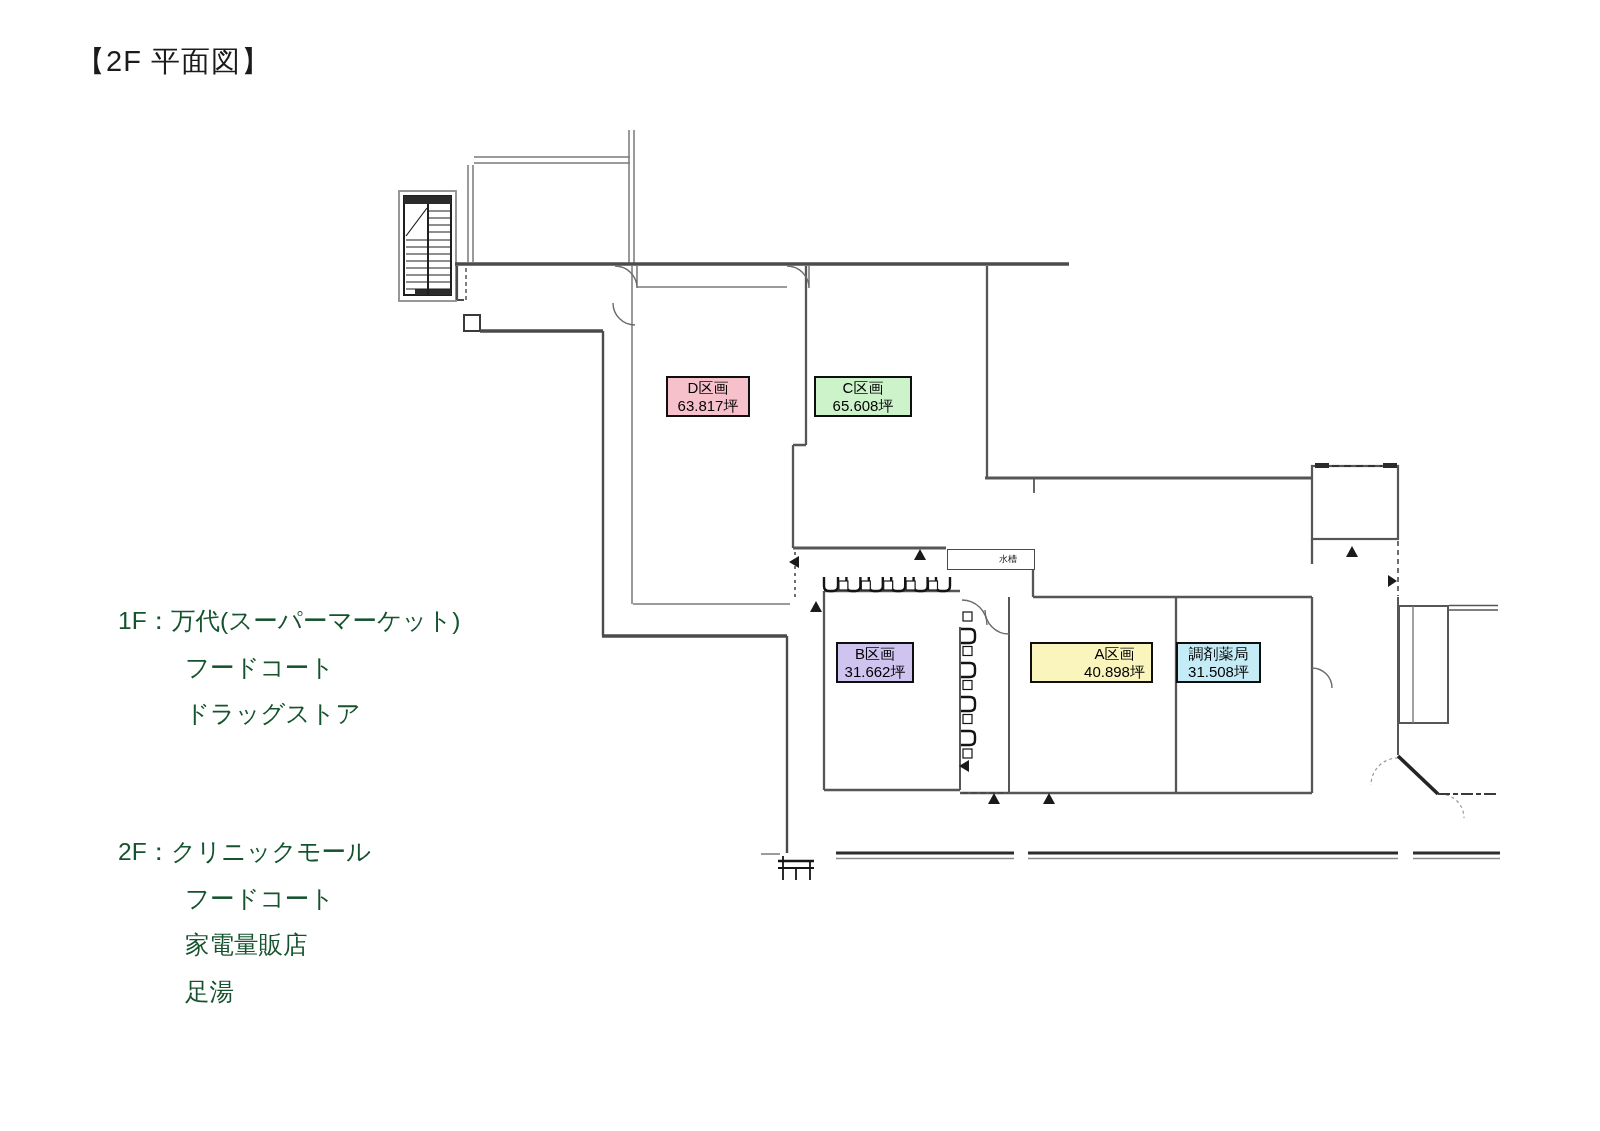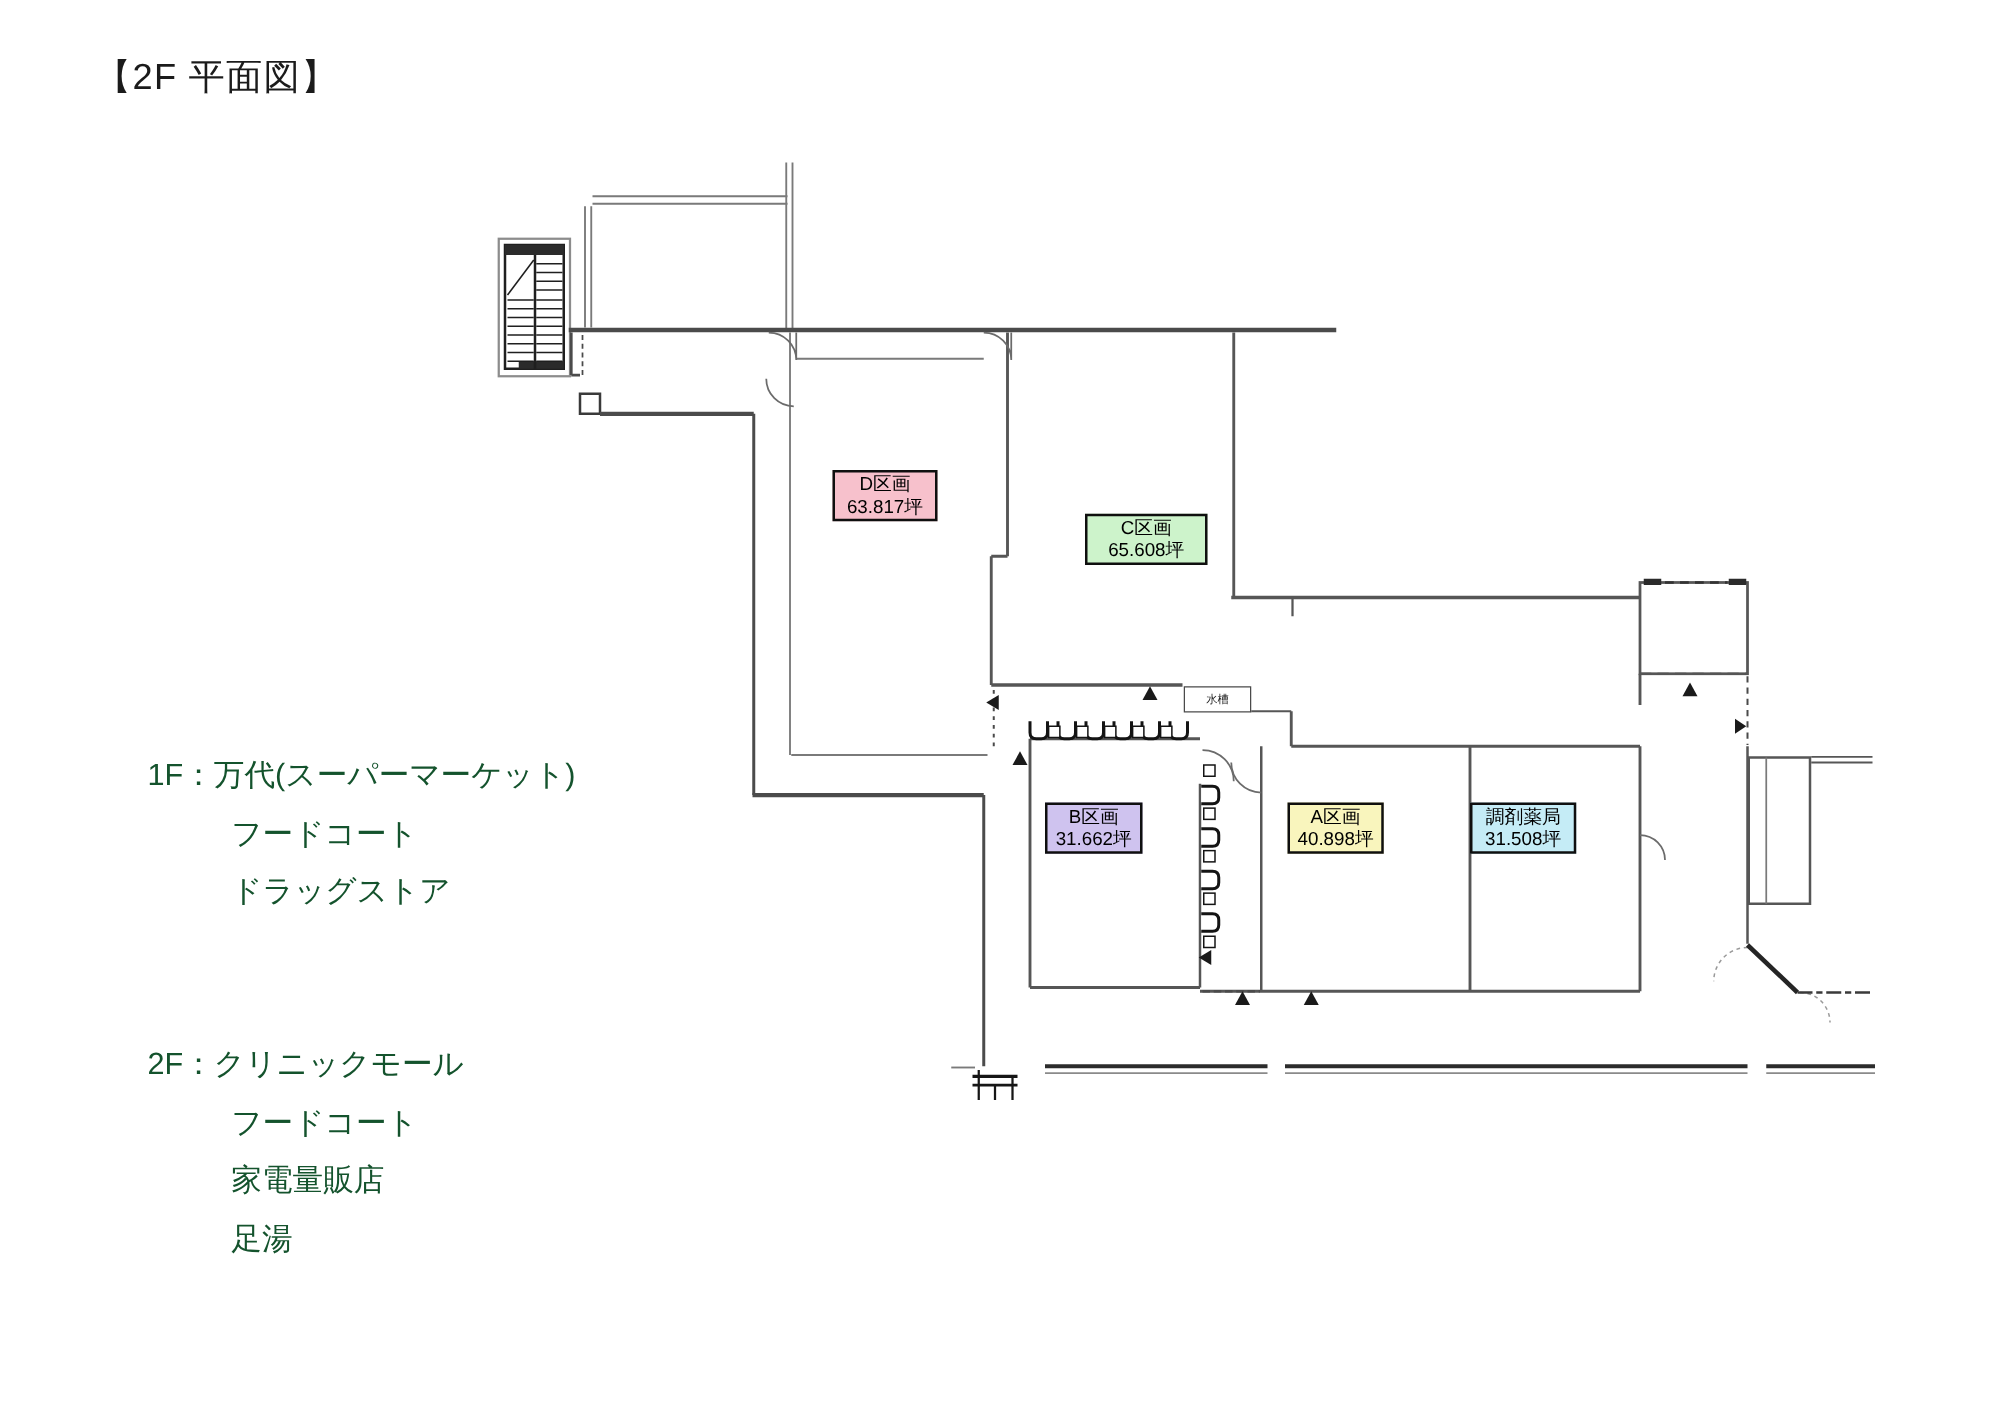--- a/index.html
+++ b/index.html
@@ -3,26 +3,26 @@
 <meta charset="utf-8">
 <style>
   html,body{margin:0;padding:0;background:#fff;}
   .canvas{position:relative;width:1600px;height:1131px;background:#ffffff;overflow:hidden;
           font-family:Liberation Sans, sans-serif;color:#1b1b1b;}
   .title{position:absolute;left:76px;top:42px;font-size:29px;font-weight:500;margin:0;letter-spacing:1px;}
   svg.plan{position:absolute;left:0;top:0;}
   .zone{position:absolute;border:2px solid #0f0f0f;text-align:center;z-index:3;
         font-size:15px;line-height:17.5px;padding:1px 0;color:#000000;}
   .z-d{left:666px;top:376px;width:80px;}
-  .z-c{left:868px;top:376px;width:94px;margin-top:35px;}
+  .z-c{left:814px;top:376px;width:94px;}
   .z-b{left:836px;top:642px;width:74px;}
-  .z-a{left:1030px;top:642px;width:73px;}
+  .z-a{left:1030px;top:642px;width:73px;padding-left:46px;}
   .z-p{left:1176px;top:642px;width:81px;}
   .water{position:absolute;left:947px;top:549px;width:52px;height:19px;border:1.5px solid #4a4a4a;
-         background:#fff;z-index:3;font-size:9px;line-height:19px;text-align:center;color:#222;}
+         background:#fff;z-index:3;font-size:9px;line-height:19px;text-align:center;color:#222;padding-left:34px;}
   .legend{position:absolute;left:118px;font-size:24.5px;color:#14532d;z-index:2;}
   .lg-1{top:598px;}
   .lg-2{top:829px;}
   .legend .row{height:46.5px;line-height:46.5px;white-space:nowrap;}
   .legend .indent{padding-left:67px;}
   .legend .prefix{display:inline-block;}
 </style>
 </head>
 <body>
 

